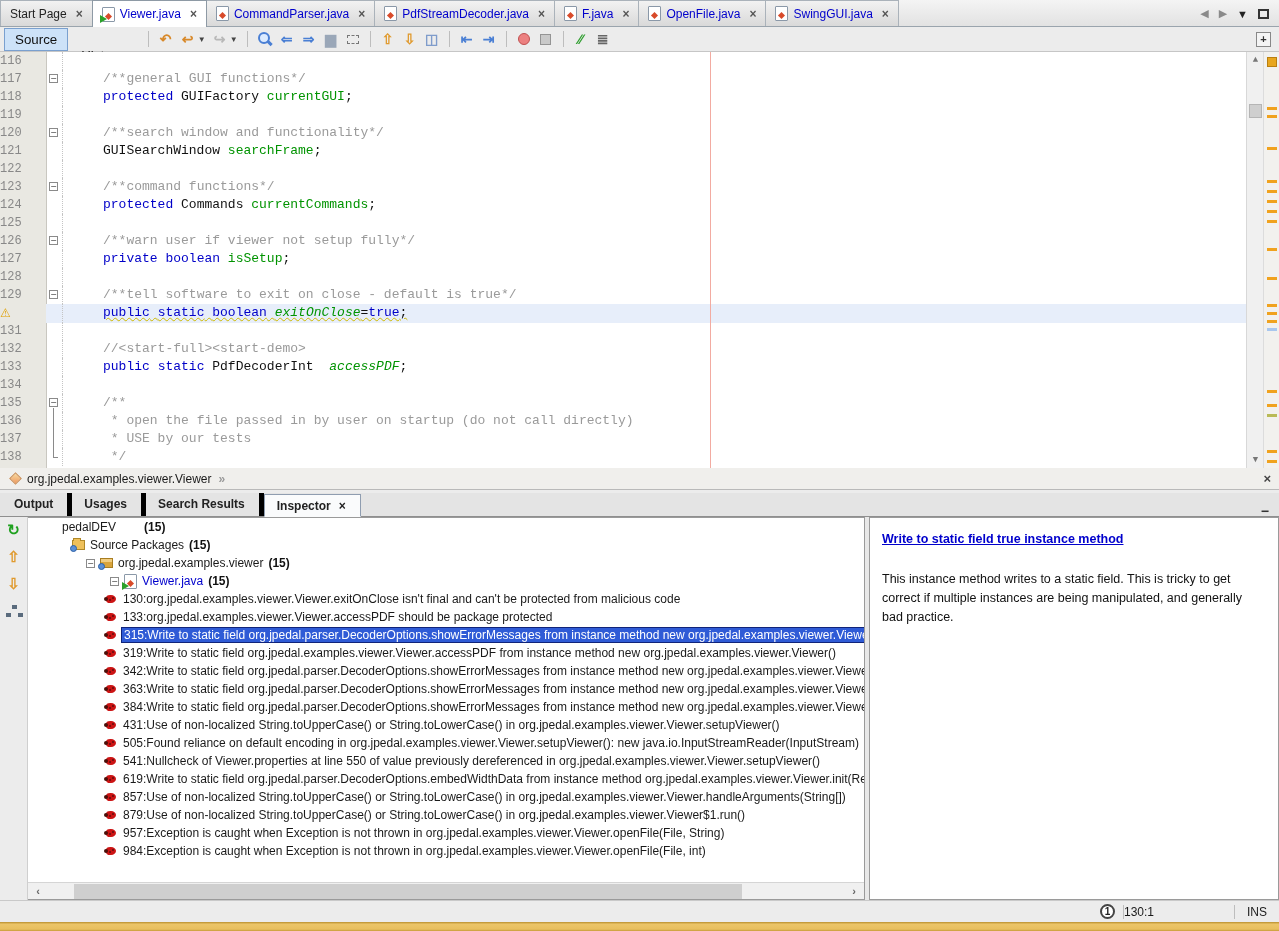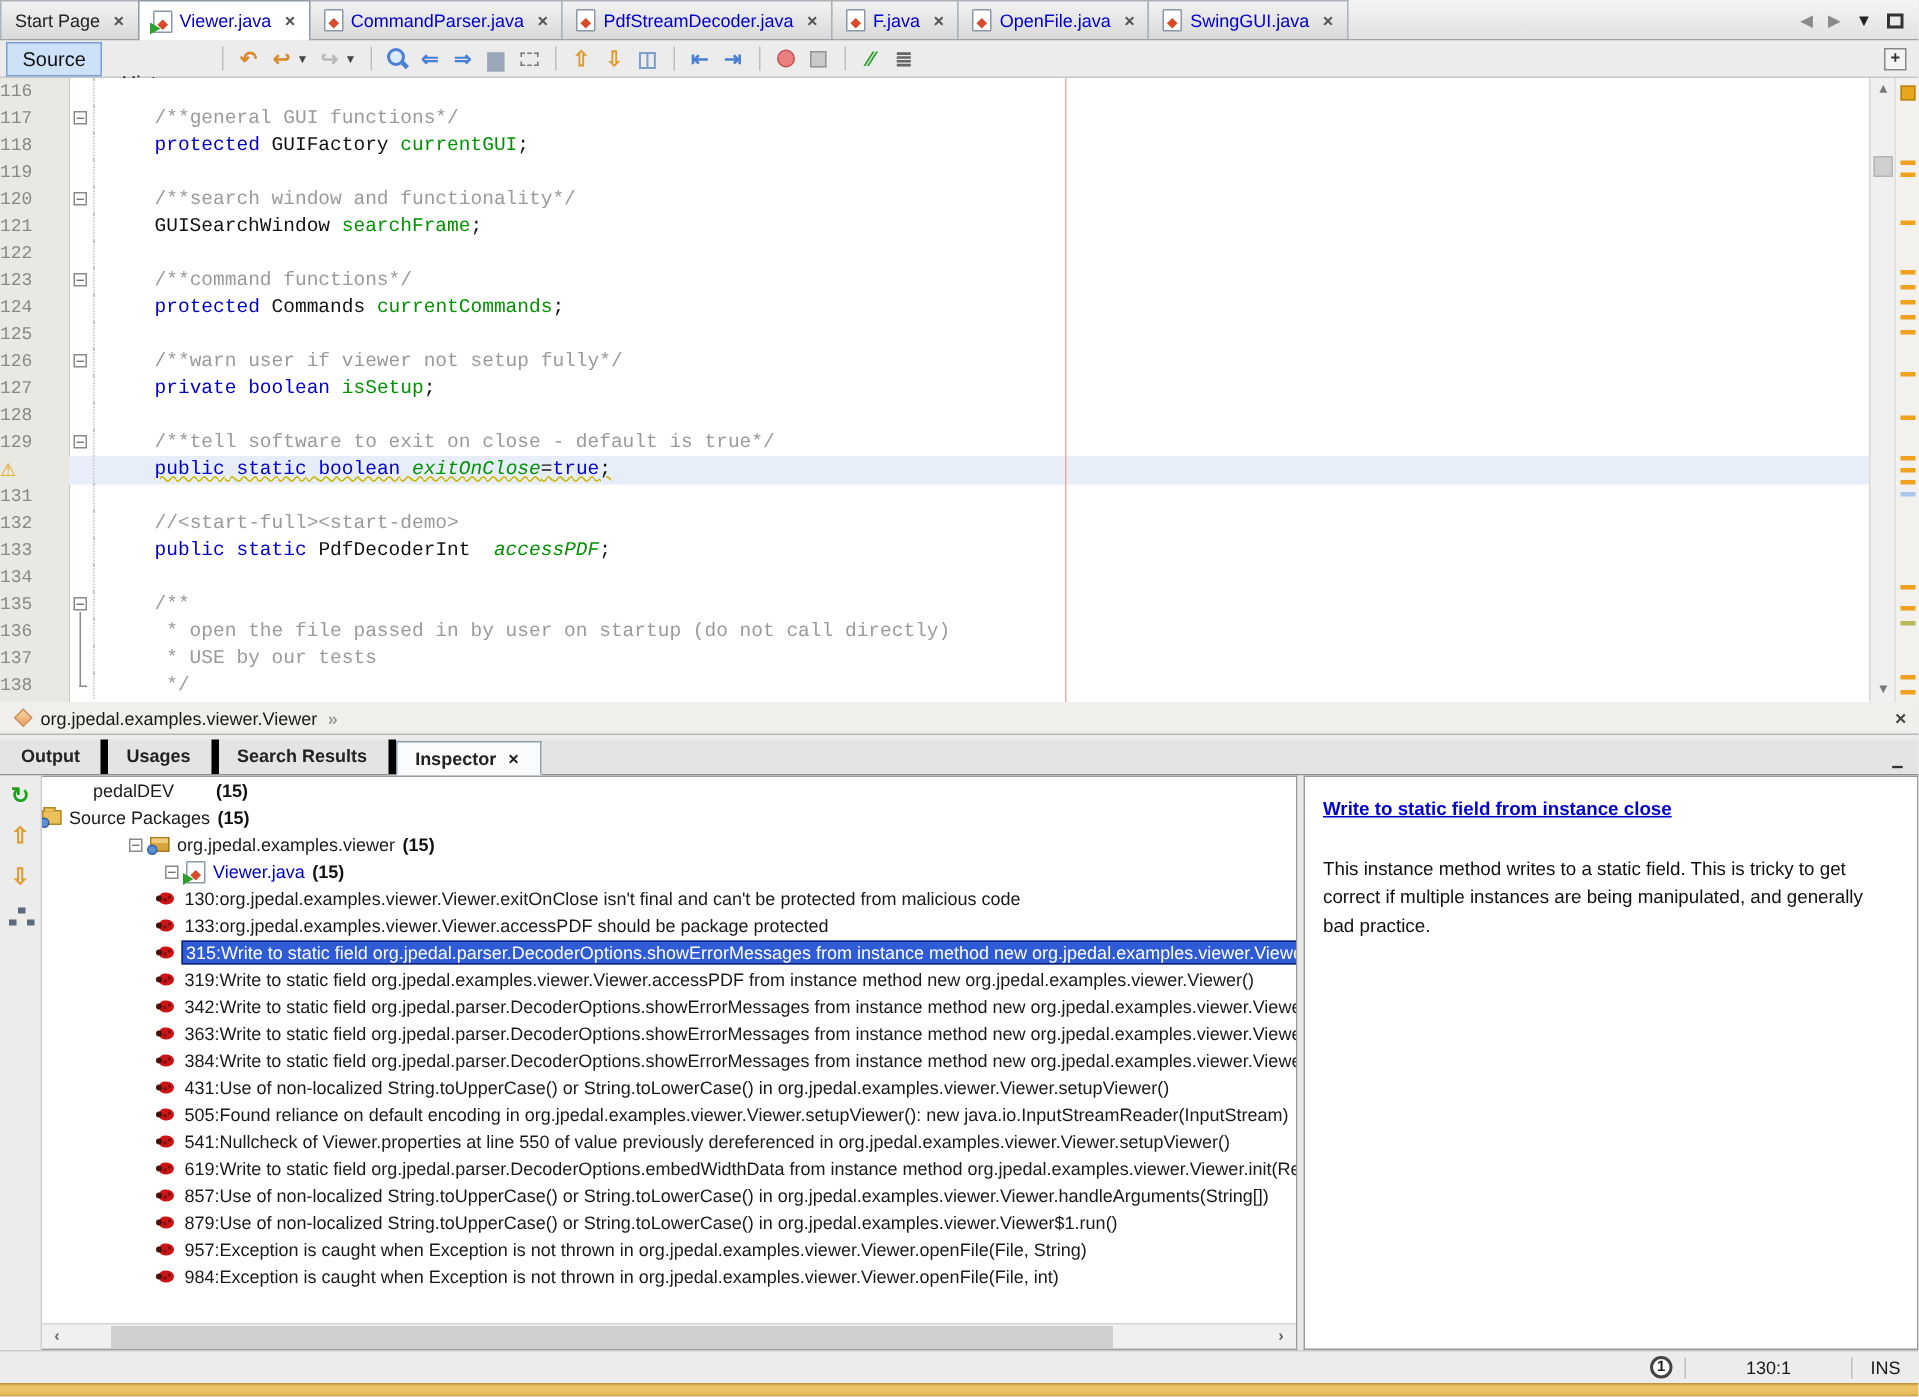--- a/index.html
+++ b/index.html
@@ -131,21 +131,21 @@
   .details { position:absolute; top:0; left:869px; right:0; bottom:0; background:#fff; border:1px solid #9a9a9a; padding:14px 12px; overflow:hidden; }
   .det-title { color:#0000cc; font-weight:bold; text-decoration:underline; font-size:12.5px; display:inline-block; }
   .det-body { margin-top:24px; font-size:12.5px; line-height:1.5; color:#111; max-width:480px; }
 
   
   .statusbar { position:absolute; top:900px; left:0; right:0; height:22px; background:#ececec; border-top:1px solid #c9c9c9;
                display:flex; align-items:center; justify-content:flex-end; gap:0; }
   .sb-sep { width:1px; height:14px; background:#bdbdbd; }
   .notif { width:15px; height:15px; border:2px solid #444; border-radius:50%; background:#fff; font-size:10px; font-weight:bold;
            display:flex; align-items:center; justify-content:center; color:#222; margin-right:8px; }
-  .sb-caret { width:110px; text-align:center; }
+  .sb-caret { width:110px; }
   .sb-mode { width:44px; text-align:center; }
   .taskstrip { position:absolute; top:922px; left:0; right:0; height:9px;
                background:linear-gradient(#b98f2e,#ecc568 25%,#e8bf5e 80%,#c79b3a); }
 </style>
 </head>
 <body>
 
 <div id="root">
 
   <div class="tabbar">
@@ -427,21 +427,21 @@
           <span class="tbi">
             <span class="shape-orgchart"></span>
           </span>
         </div>
       <div class="treepanel">
         <div id="treerows">
             <div class="trow" style="padding-left: 34px; gap: 28px;">
               <span class="lbl">pedalDEV</span>
               <span class="cnt">(15)</span>
             </div>
-            <div class="trow" style="">
+            <div class="trow" style="padding-left: 44px;">
               <span class="fico badge"></span>
               <span class="lbl">Source Packages</span>
               <span class="cnt">(15)</span>
             </div>
             <div class="trow" style="padding-left: 58px;">
               <span class="exp">−</span>
               <span class="pico badge"></span>
               <span class="lbl">org.jpedal.examples.viewer</span>
               <span class="cnt">(15)</span>
             </div>
@@ -513,21 +513,21 @@
             </div>
           </div>
         <div class="hscroll">
           <div class="hs-arrow hs-left">‹</div>
           <div class="hs-thumb"></div>
           <div class="hs-arrow hs-right">›</div>
         </div>
       </div>
       <div class="splitter"></div>
       <div class="details">
-        <a class="det-title">Write to static field from instance close</a>
+        <a class="det-title">Write to static field true instance method</a>
         <div class="det-body">This instance method writes to a static field. This is tricky to get correct if multiple instances are being manipulated, and generally bad practice.</div>
       </div>
     </div>
   </div>
 
   <div class="statusbar">
     <span class="notif">1</span>
     <span class="sb-sep"></span>
     <span class="sb-caret">130:1</span>
     <span class="sb-sep"></span>

